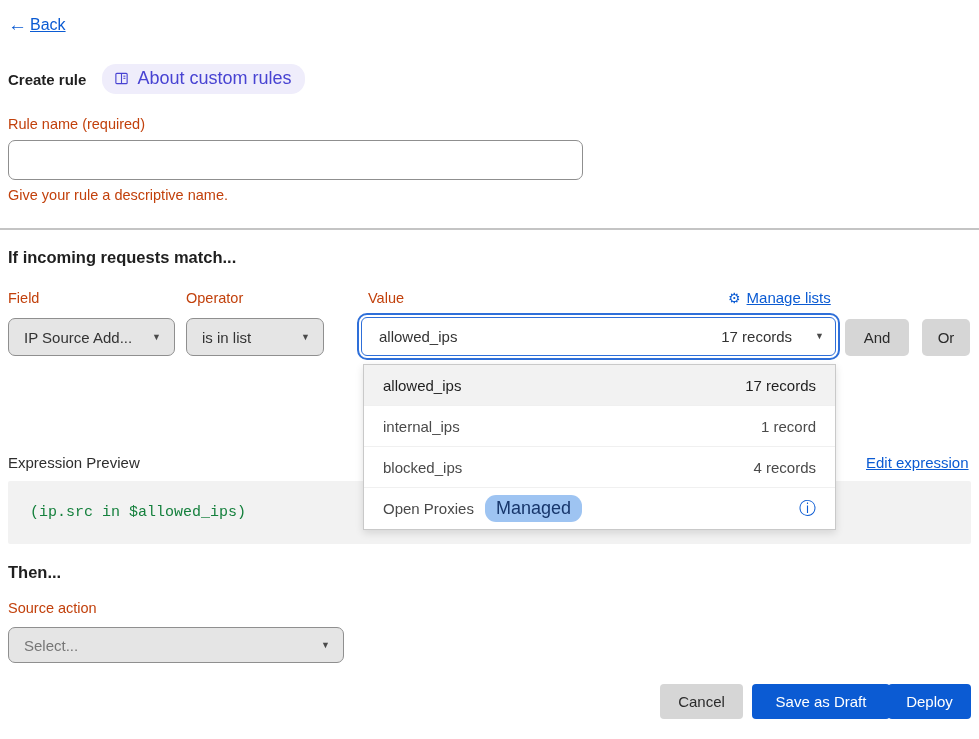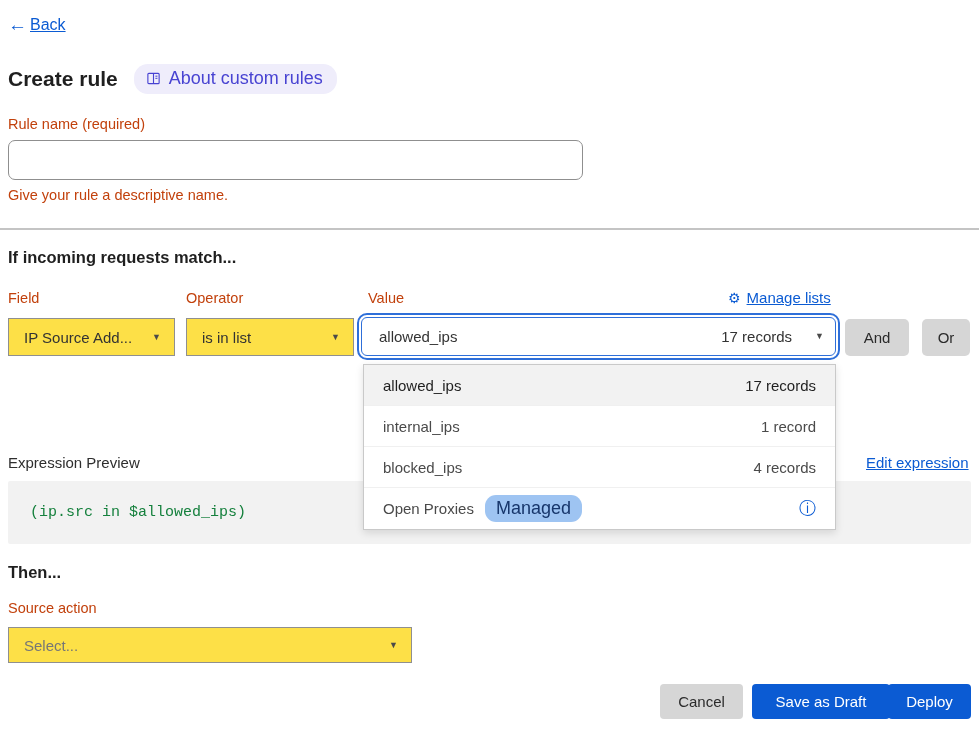--- a/index.html
+++ b/index.html
@@ -8,46 +8,46 @@
     position:relative; width:979px; height:739px; background:#ffffff;
     font-family:"Liberation Sans", sans-serif; color:#1f1f1f; overflow:hidden;
   }
   
   .back { position:absolute; left:8px; top:15px; display:flex; align-items:center; gap:3px;
     color:#0b5bd3; font-size:16px; cursor:pointer; }
   .back .arrow { font-size:19px; line-height:1; }
   .back .lbl { text-decoration:underline; }
   
   .title-row { position:absolute; left:8px; top:64px; display:flex; align-items:center; gap:16px; }
-  .title { font-size:21px; font-weight:bold; color:#1f1f1f; }
+  .title { font-size:15px; font-weight:bold; color:#1f1f1f; }
   .about-pill { display:flex; align-items:center; gap:8px; background:#efedfb; color:#4843d2;
     border-radius:14px; padding:4px 14px 5px 12px; font-size:18px; cursor:pointer; }
   
   .form-label { position:absolute; font-size:14.5px; color:#c2410c; }
   #lbl-rule-name { left:8px; top:116px; }
   .rule-input { position:absolute; left:8px; top:140px; width:575px; height:40px;
     border:1px solid #8f8f8f; border-radius:7px; font-size:15px; padding:0 12px;
     outline:none; background:#fff; }
   #help-rule { left:8px; top:187px; }
   .divider { position:absolute; left:0; top:228px; width:979px; border-top:2px solid #c4c4c4; }
   .section-h { position:absolute; font-size:16.5px; font-weight:bold; color:#1f1f1f; }
   #h-match { left:8px; top:248px; }
   #lbl-field { left:8px; top:290px; }
   #lbl-operator { left:186px; top:290px; }
   #lbl-value { left:368px; top:290px; }
   .manage { position:absolute; left:728px; top:289px; display:flex; align-items:center; gap:6px;
     color:#0b5bd3; font-size:15px; cursor:pointer; }
   .manage .gear { font-size:14px; line-height:1; }
   .manage .lbl { text-decoration:underline; }
   
-  .select { position:absolute; height:38px; border:1px solid #8f8f8f; border-radius:0;
-    background:#fde047; display:flex; align-items:center; justify-content:space-between;
+  .select { position:absolute; height:38px; border:1px solid #8f8f8f; border-radius:7px;
+    background:#e5e5e5; display:flex; align-items:center; justify-content:space-between;
     padding:0 13px 0 15px; font-size:15px; color:#333; cursor:pointer;text-align:center; }
   #sel-field { left:8px; top:318px; width:167px; }
-  #sel-operator { left:186px; top:318px; width:168px; }
+  #sel-operator { left:186px; top:318px; width:138px; }
   .caret { font-size:9px; color:#4a4a4a; margin-left:8px; line-height:1; }
   
   .value-select-outer { position:absolute; left:357px; top:313px; width:483px; height:47px;
     border:2px solid #2e6fd9; border-radius:10px; padding:2px; background:#fff; cursor:pointer; }
   .value-select-inner { width:100%; height:100%; border:1.5px solid #2e6fd9; border-radius:6px;
     display:flex; align-items:center; justify-content:space-between; padding:0 11px 0 17px;
     font-size:15px; color:#333; }
   .value-right { display:flex; align-items:center; gap:15px; }
   
   .btn { position:absolute; display:flex; align-items:center; justify-content:center;
@@ -70,21 +70,21 @@
   
   #lbl-expr { left:8px; top:454px; font-size:15px; color:#2e2e2e; }
   .edit-link { position:absolute; left:866px; top:454px; font-size:15px; color:#0b5bd3;
     text-decoration:underline; cursor:pointer; }
   .expr-box { position:absolute; left:8px; top:481px; width:963px; height:63px;
     background:#f2f2f2; border-radius:2px; display:flex; align-items:center; padding-left:22px; }
   .expr-code { font-family:"Liberation Mono", monospace; font-size:15px; color:#15803d; }
   
   #h-then { left:8px; top:563px; }
   #lbl-action { left:8px; top:600px; }
-  #sel-action { left:8px; top:627px; width:404px; height:36px; color:#767676; }
+  #sel-action { left:8px; top:627px; width:336px; height:36px; color:#767676; }
   
   #btn-cancel { left:660px; top:684px; width:83px; height:35px; border-radius:4px; }
   #btn-save { left:752px; top:684px; width:138px; height:35px; border-radius:4px; }
   #btn-deploy { left:888px; top:684px; width:83px; height:35px; border-radius:4px; }
 </style>
 </head>
 <body>
 
 <div class="page">
 

